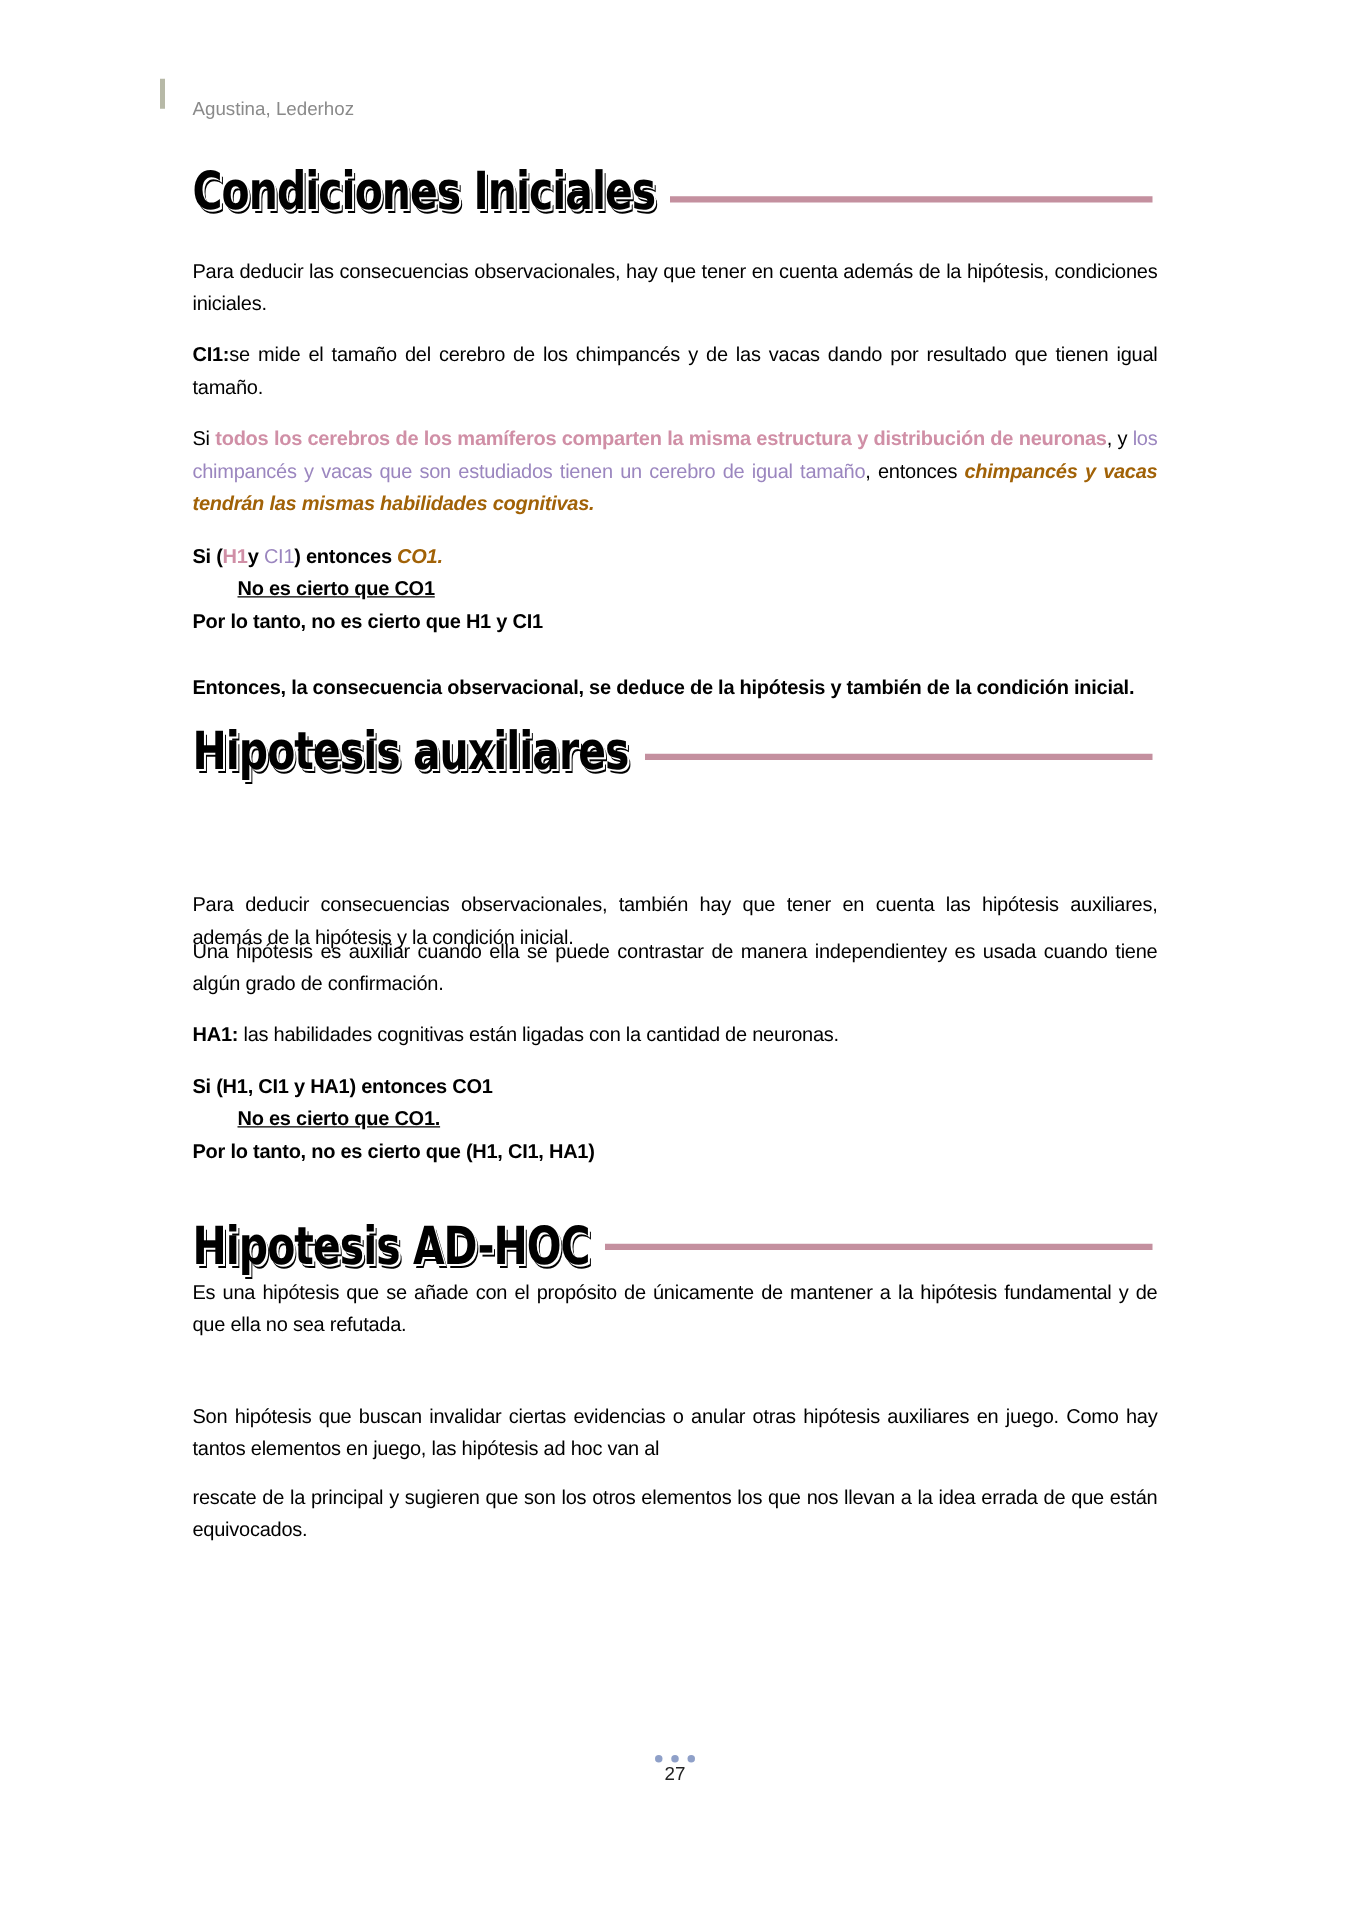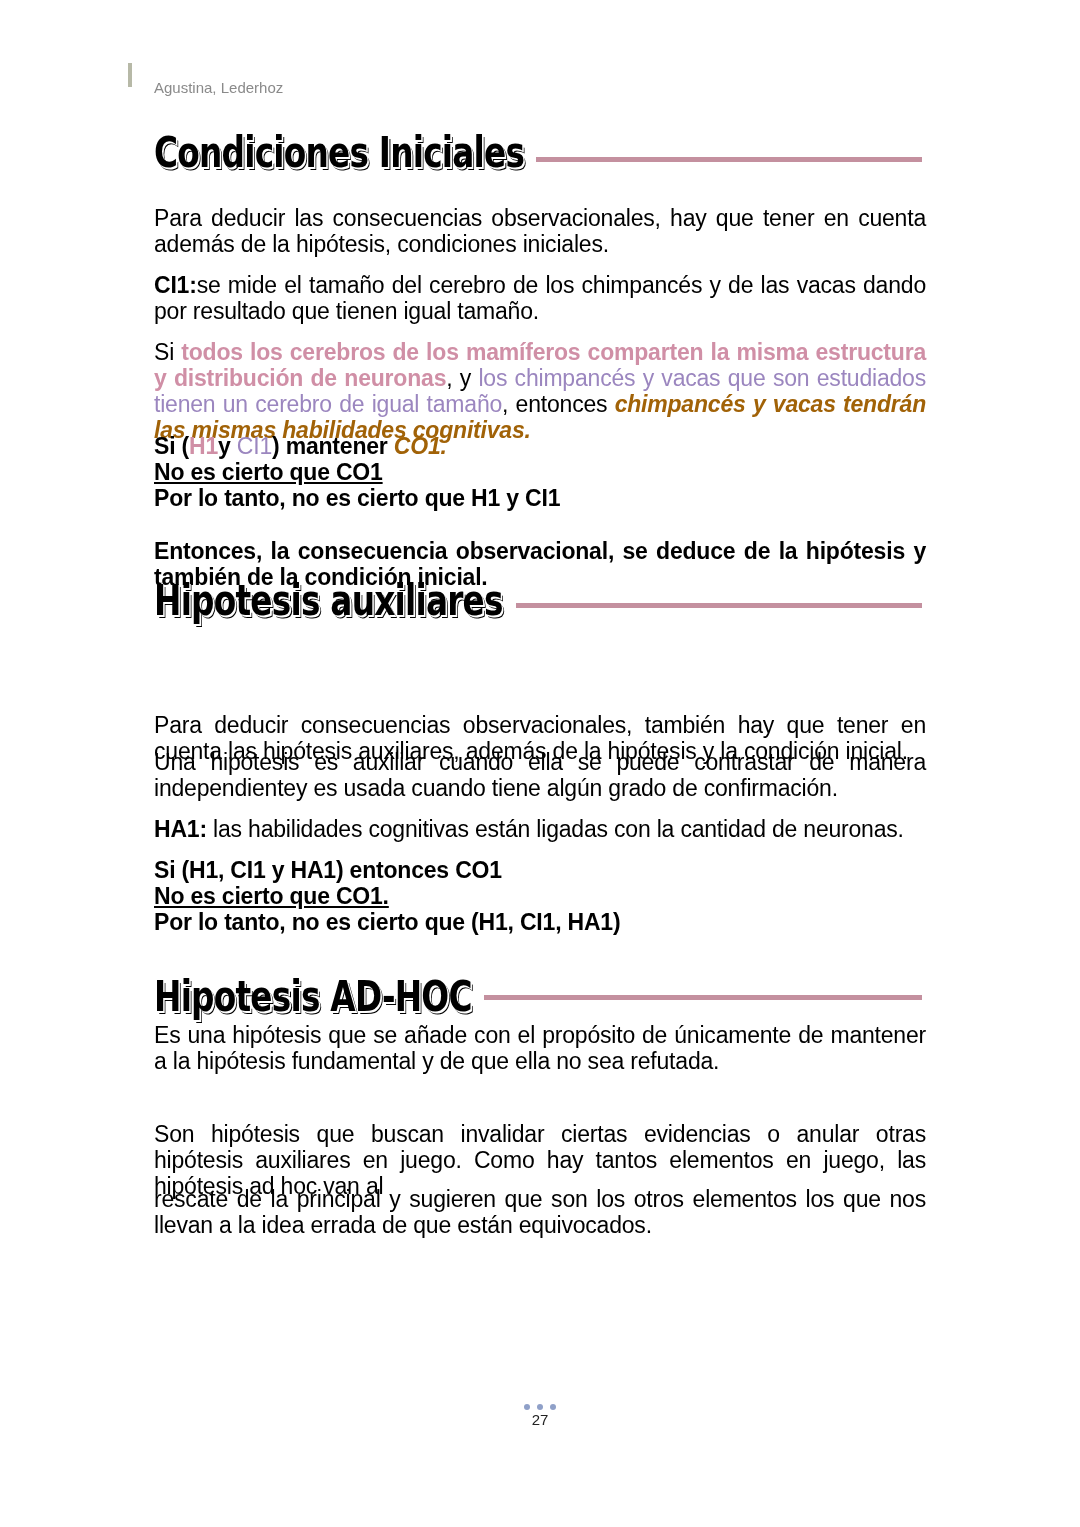--- a/index.html
+++ b/index.html
@@ -9,24 +9,24 @@
     .header-bar { width: 4px; height: 24px; background: #b7b9a7; margin-right: 22px; }
     .header-text { font-size: 15px; color: #8a8a8a; margin-top: 24px; }
 
     .heading { position: absolute; left: 154px; display: flex; align-items: flex-end; width: 768px; }
     .heading-title { font-family: "DejaVu Sans", sans-serif; font-weight: bold; font-size: 42px;
                      letter-spacing: -1px; color: #000; transform: scaleX(0.78); transform-origin: left bottom;
                      white-space: nowrap; line-height: 1;
                      text-shadow: 2px 2px 0 #fff, 3px 3px 0 #000; }
     .heading-rule { position: absolute; right: 0; height: 5px; background: #c4909f; }
 
-    .para { position: absolute; left: 154px; width: 772px; font-size: 23px; line-height: 26px;
+    .para { position: absolute; left: 154px; width: 772px; font-size: 16px; line-height: 26px;
             text-align: justify; font-family: "Liberation Sans", sans-serif; letter-spacing: -0.2px; }
     .bold { font-weight: bold; }
-    .u { text-decoration: underline; }
+    .u { text-decoration: underline; margin-left: 36px; }
     .pink { color: #d08fa6; font-weight: bold; }
     .purple { color: #9b86bf; font-weight: normal; }
     .gold { color: #a16207; font-weight: bold; font-style: italic; }
     .line { display: block; }
 
     .footer { position: absolute; left: 0; width: 1080px; top: 1404px; text-align: center; }
     .dots { display: flex; justify-content: center; gap: 7px; }
     .dot { width: 6px; height: 6px; border-radius: 50%; background: #8fa0c8; }
     .page-num { font-size: 15px; color: #222; margin-top: 1px; }
   </style>
@@ -47,21 +47,21 @@
 
 <p class="para" style="top:272px; margin:0;">
   <span class="bold">CI1:</span><span>se mide el tamaño del cerebro de los chimpancés y de las vacas dando por resultado que tienen igual tamaño.</span>
 </p>
 
 <p class="para" style="top:339px; margin:0;">
   <span>Si </span><span class="pink">todos los cerebros de los mamíferos comparten la misma estructura y distribución de neuronas</span><span>, y </span><span class="purple">los chimpancés y vacas que son estudiados tienen un cerebro de igual tamaño</span><span>, entonces </span><span class="gold">chimpancés y vacas tendrán las mismas habilidades cognitivas.</span>
 </p>
 
 <div class="para bold" style="top:433px;">
-  <span class="line"><span>Si (</span><span class="pink">H1</span><span>y </span><span class="purple">CI1</span><span>) mantener </span><span class="gold">CO1.</span></span>
+  <span class="line"><span>Si (</span><span class="pink">H1</span><span>y </span><span class="purple">CI1</span><span>) entonces </span><span class="gold">CO1.</span></span>
   <span class="line u">No es cierto que CO1</span>
   <span class="line">Por lo tanto, no es cierto que H1 y CI1</span>
 </div>
 
 <p class="para bold" style="top:538px; margin:0;">Entonces, la consecuencia observacional, se deduce de la hipótesis y también de la condición inicial.</p>
 
 <div class="heading" style="top:580px;">
   <span class="heading-title">Hipotesis auxiliares</span>
   <div class="heading-rule" style="left:362px; bottom:14px;"></div>
 </div>

